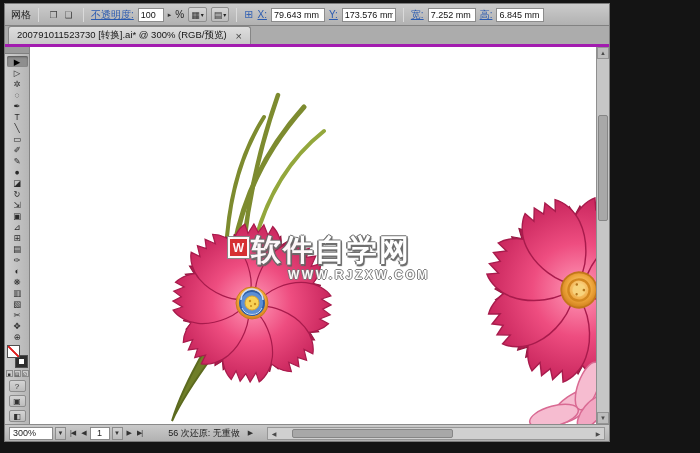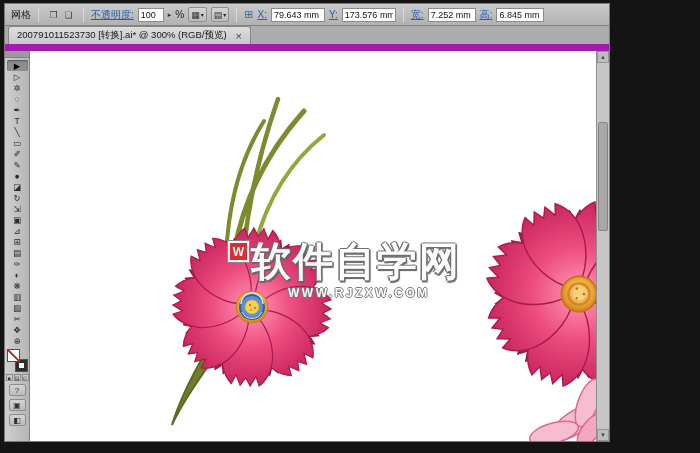--- a/index.html
+++ b/index.html
@@ -15,21 +15,21 @@
 .opt-input{height:14px;border:1px solid #8c8c8c;background:#fff;font-size:9px;padding:0 2px;font-family:inherit;color:#111}
 .w-opacity{width:26px}
 .w-coord{width:54px}
 .w-dim{width:48px}
 .opt-icon{width:15px;height:15px;display:inline-flex;align-items:center;justify-content:center;font-size:9px;color:#3d3d3d;border:1px solid transparent}
 .drop-btn{display:inline-flex;align-items:center;gap:1px;border:1px solid #8f8f8f;background:linear-gradient(#d6d6d6,#bcbcbc);height:15px;padding:0 2px;border-radius:2px;font-size:9px;color:#333}
 .drop-btn .caret{font-size:6px;color:#222}
 .stepper{font-size:7px;color:#333}
 .ref-icon{color:#3a66b4;font-size:11px}
 
-.tab-bar{flex:0 0 19px;background:#acacac;border-bottom:7px solid #a21caf;display:flex;align-items:flex-end;padding-left:3px}
+.tab-bar{flex:0 0 19px;background:#acacac;border-bottom:3px solid #a21caf;display:flex;align-items:flex-end;padding-left:3px}
 .doc-tab{height:18px;background:linear-gradient(#dedede,#c8c8c8);border:1px solid #868686;border-bottom:none;display:flex;align-items:center;padding:0 8px;font-size:9.5px;color:#151515;border-radius:3px 3px 0 0}
 .tab-close{margin-left:9px;font-size:11px;line-height:10px;color:#444;cursor:pointer}
 
 .main{flex:1;display:flex;min-height:0}
 .toolbar{flex:0 0 25px;background:linear-gradient(90deg,#cfcfcf,#b5b5b5);border-right:1px solid #848484;display:flex;flex-direction:column;align-items:center}
 .toolbar-header{width:100%;height:7px;background:#9b9b9b;border-bottom:1px solid #7f7f7f;margin-bottom:2px}
 .tool{width:21px;height:11px;display:flex;align-items:center;justify-content:center;border-radius:2px;cursor:pointer}
 .tool span{font-size:8.5px;line-height:10px;color:#2a2a2a}
 .tools div.tool:first-of-type{background:#8e8e8e;box-shadow:inset 0 1px 2px #555}
 .tools div.tool:first-of-type span{color:#000}
@@ -43,21 +43,21 @@
 
 .canvas{flex:1;position:relative;background:#fff;overflow:hidden}
 .flower{position:absolute}
 .flower-left{left:82px;top:16px}
 .flower-right{left:429px;top:123px}
 .flower-corner{right:0;bottom:0}
 
 .watermark{position:absolute;left:198px;top:183px;opacity:.96;z-index:5}
 .wm-row{display:flex;align-items:flex-start}
 .wm-logo{width:21px;height:21px;background:#d63031;color:#fff;font-weight:bold;font-size:12px;display:flex;align-items:center;justify-content:center;border:2px solid #fff;margin:7px 2px 0 0;box-shadow:0 0 0 1px #888}
-.wm-title{font-size:40px;font-weight:bold;color:#fff;letter-spacing:2px;text-shadow:-1.5px 0 #6a6a6a,1.5px 0 #6a6a6a,0 -1.5px #6a6a6a,0 1.5px #6a6a6a,1.5px 1.5px 1px #5d5d5d}
+.wm-title{font-size:30px;font-weight:bold;color:#fff;letter-spacing:2px;text-shadow:-1.5px 0 #6a6a6a,1.5px 0 #6a6a6a,0 -1.5px #6a6a6a,0 1.5px #6a6a6a,1.5px 1.5px 1px #5d5d5d}
 .wm-url{font-size:12px;font-weight:bold;color:#fff;letter-spacing:2.5px;margin:-3px 0 12px 60px;text-shadow:-1px 0 #787878,1px 0 #787878,0 -1px #787878,0 1px #787878}
 
 .vscroll{flex:0 0 13px;background:#c6c6c6;border-left:1px solid #8f8f8f;display:flex;flex-direction:column}
 .v-arrow{flex:0 0 12px;display:flex;align-items:center;justify-content:center;font-size:6px;color:#4a4a4a;background:#bdbdbd;border:1px solid #949494}
 .vtrack{flex:1;position:relative}
 .vthumb{position:absolute;left:1px;right:1px;top:16%;height:30%;background:#a8a8a8;border:1px solid #868686;border-radius:2px}
 
 .status-bar{flex:0 0 17px;background:linear-gradient(#cacaca,#b2b2b2);border-top:1px solid #8a8a8a;display:flex;align-items:center;font-size:9px;color:#1e1e1e;padding:0 4px;gap:2px;white-space:nowrap}
 .zoom-box{width:44px;height:13px;background:#fff;border:1px solid #8c8c8c;display:flex;align-items:center;padding:0 3px}
 .zoom-drop,.page-drop{width:11px;height:13px;border:1px solid #8c8c8c;background:linear-gradient(#d2d2d2,#bcbcbc);font-size:6px;display:flex;align-items:center;justify-content:center;color:#333}
@@ -332,15 +332,36 @@
 
     <div class="vscroll">
       <div class="v-arrow">▲</div>
       <div class="vtrack">
         <div class="vthumb"></div>
       </div>
       <div class="v-arrow">▼</div>
     </div>
   </div>
 
+  <div class="status-bar">
+    <div class="zoom-box">
+          <span>300%</span>
+        </div>
+    <div class="zoom-drop">▼</div>
+    <span class="nav-btn">|◀</span>
+    <span class="nav-btn">◀</span>
+    <div class="page-box">
+          <span>1</span>
+        </div>
+    <div class="page-drop">▼</div>
+    <span class="nav-btn">▶</span>
+    <span class="nav-btn">▶|</span>
+    <span class="status-text">56 次还原: 无重做</span>
+    <span class="flyout">▶</span>
+    <div class="hscroll">
+      <span class="hs-arrow">◀</span>
+      <div class="hthumb"></div>
+      <span class="hs-arrow">▶</span>
+    </div>
+  </div>
 
 </div>
 </div>
 
 </body></html>

